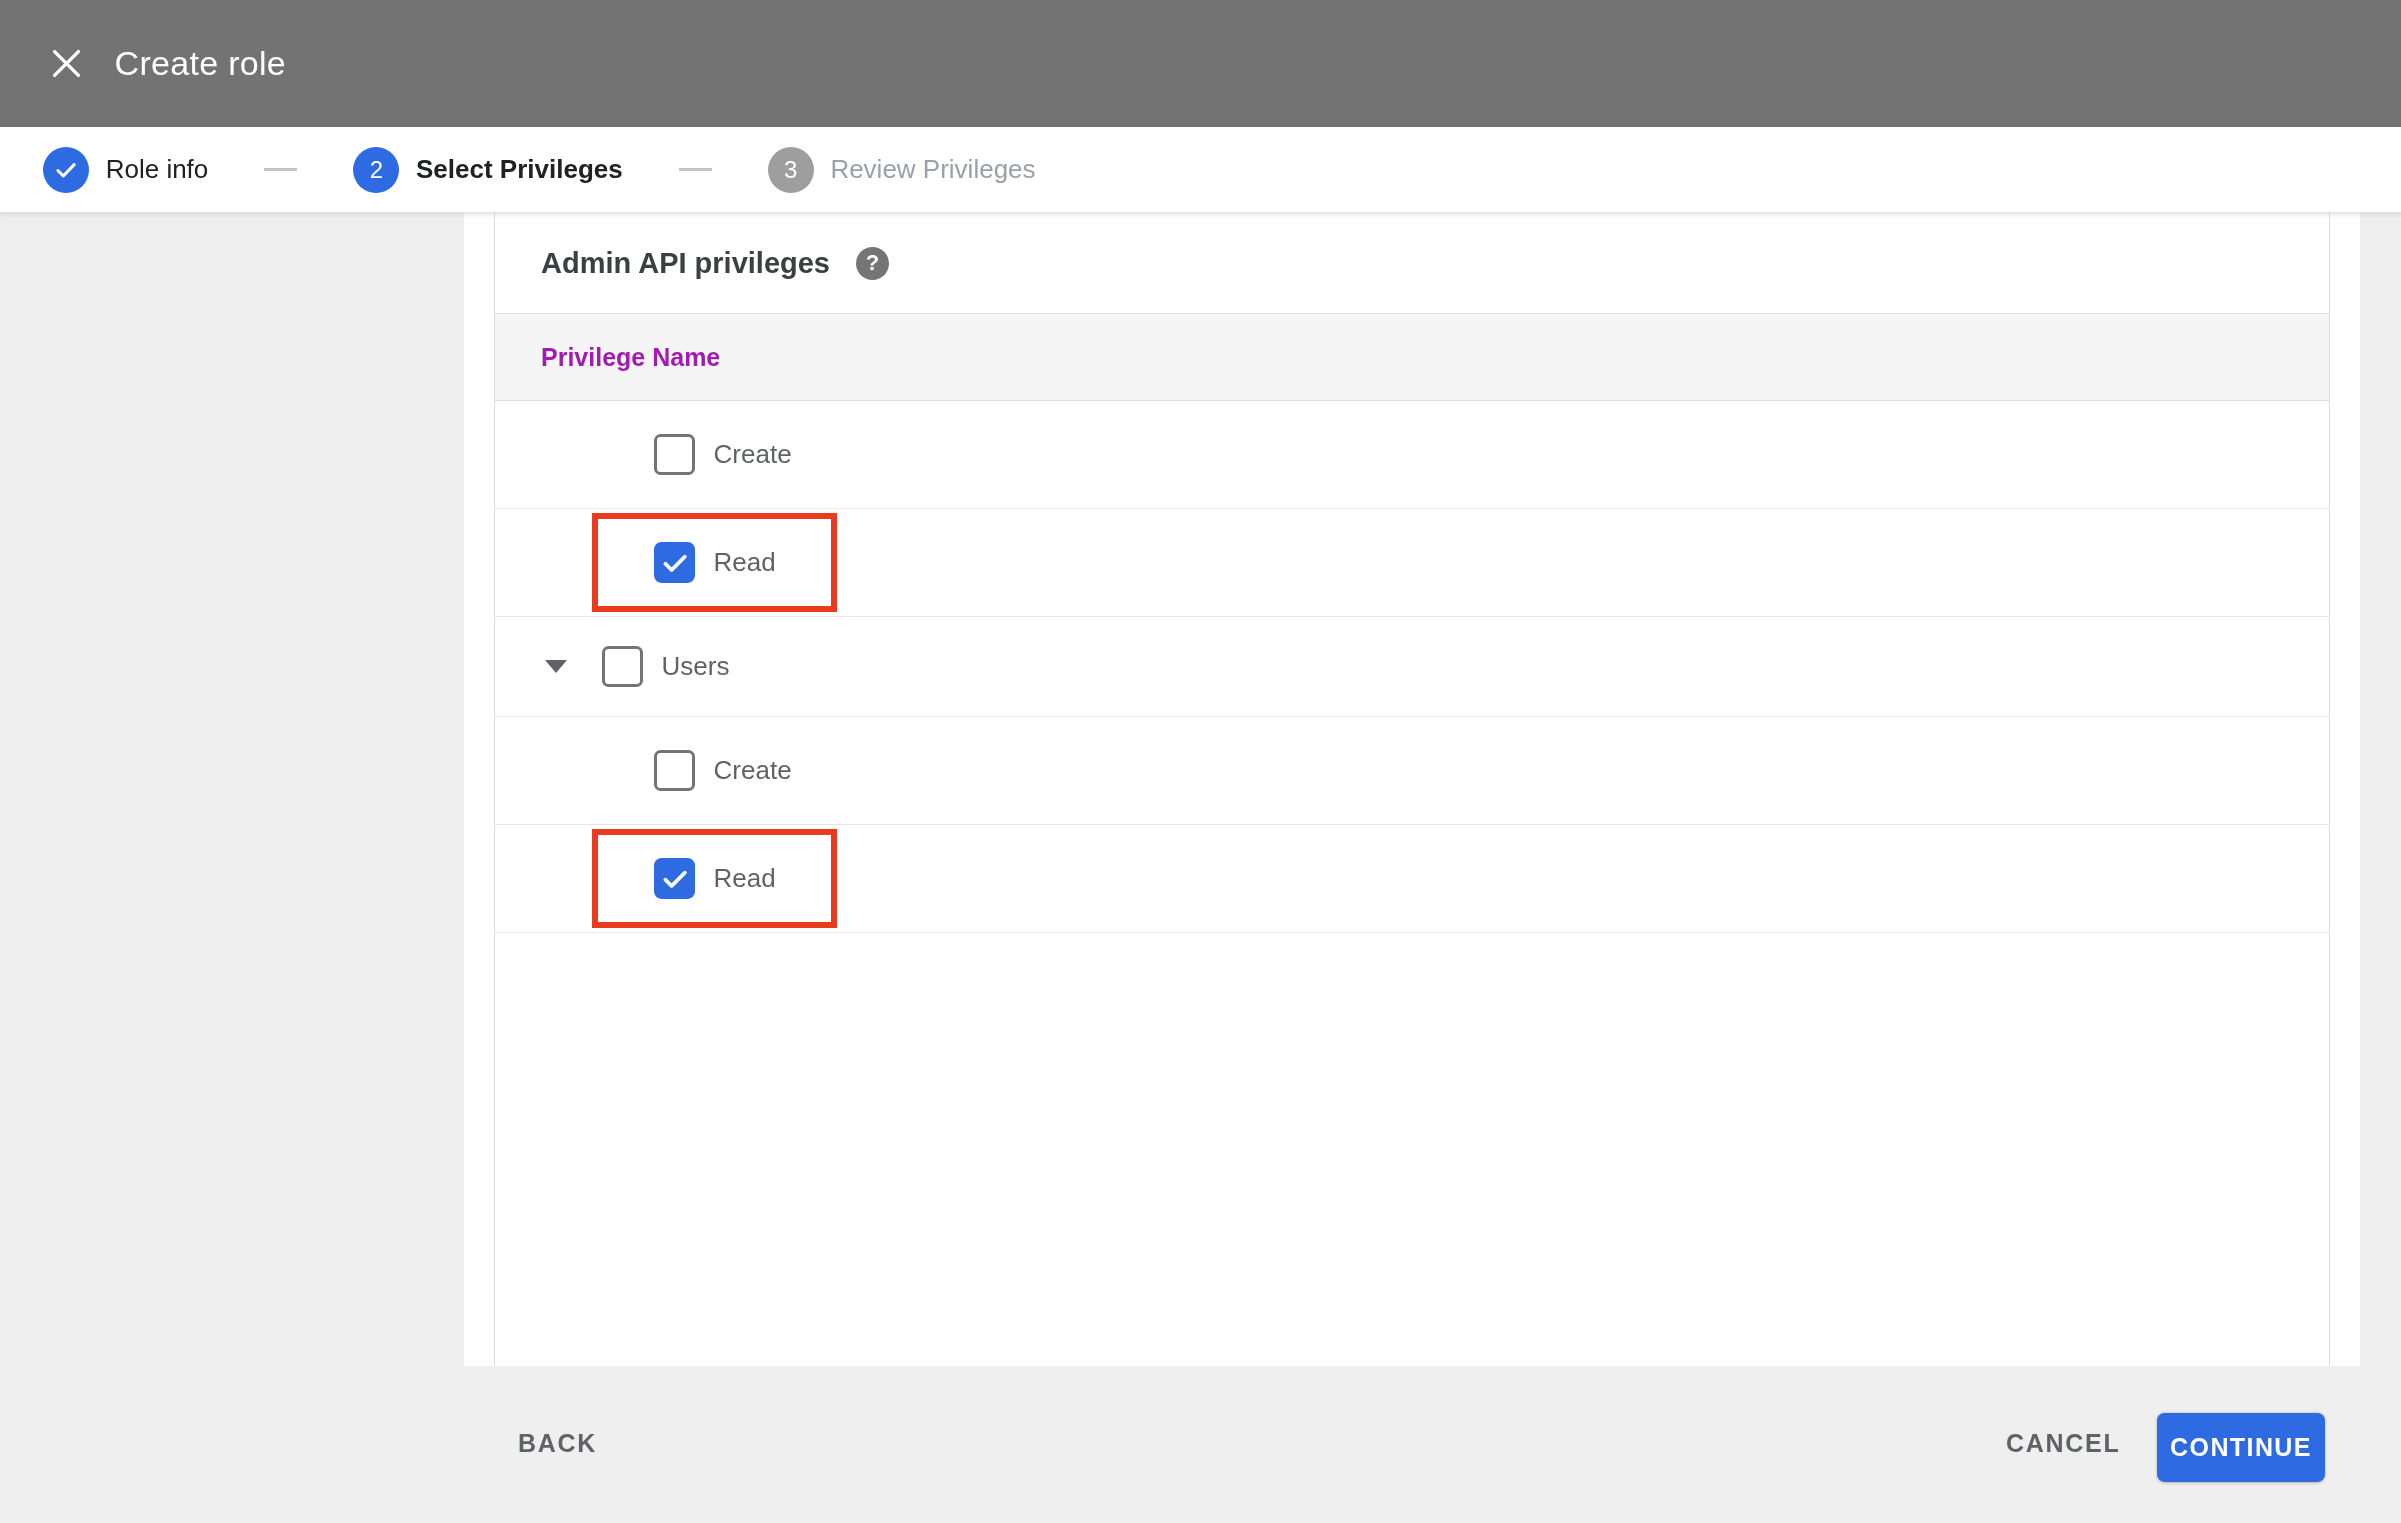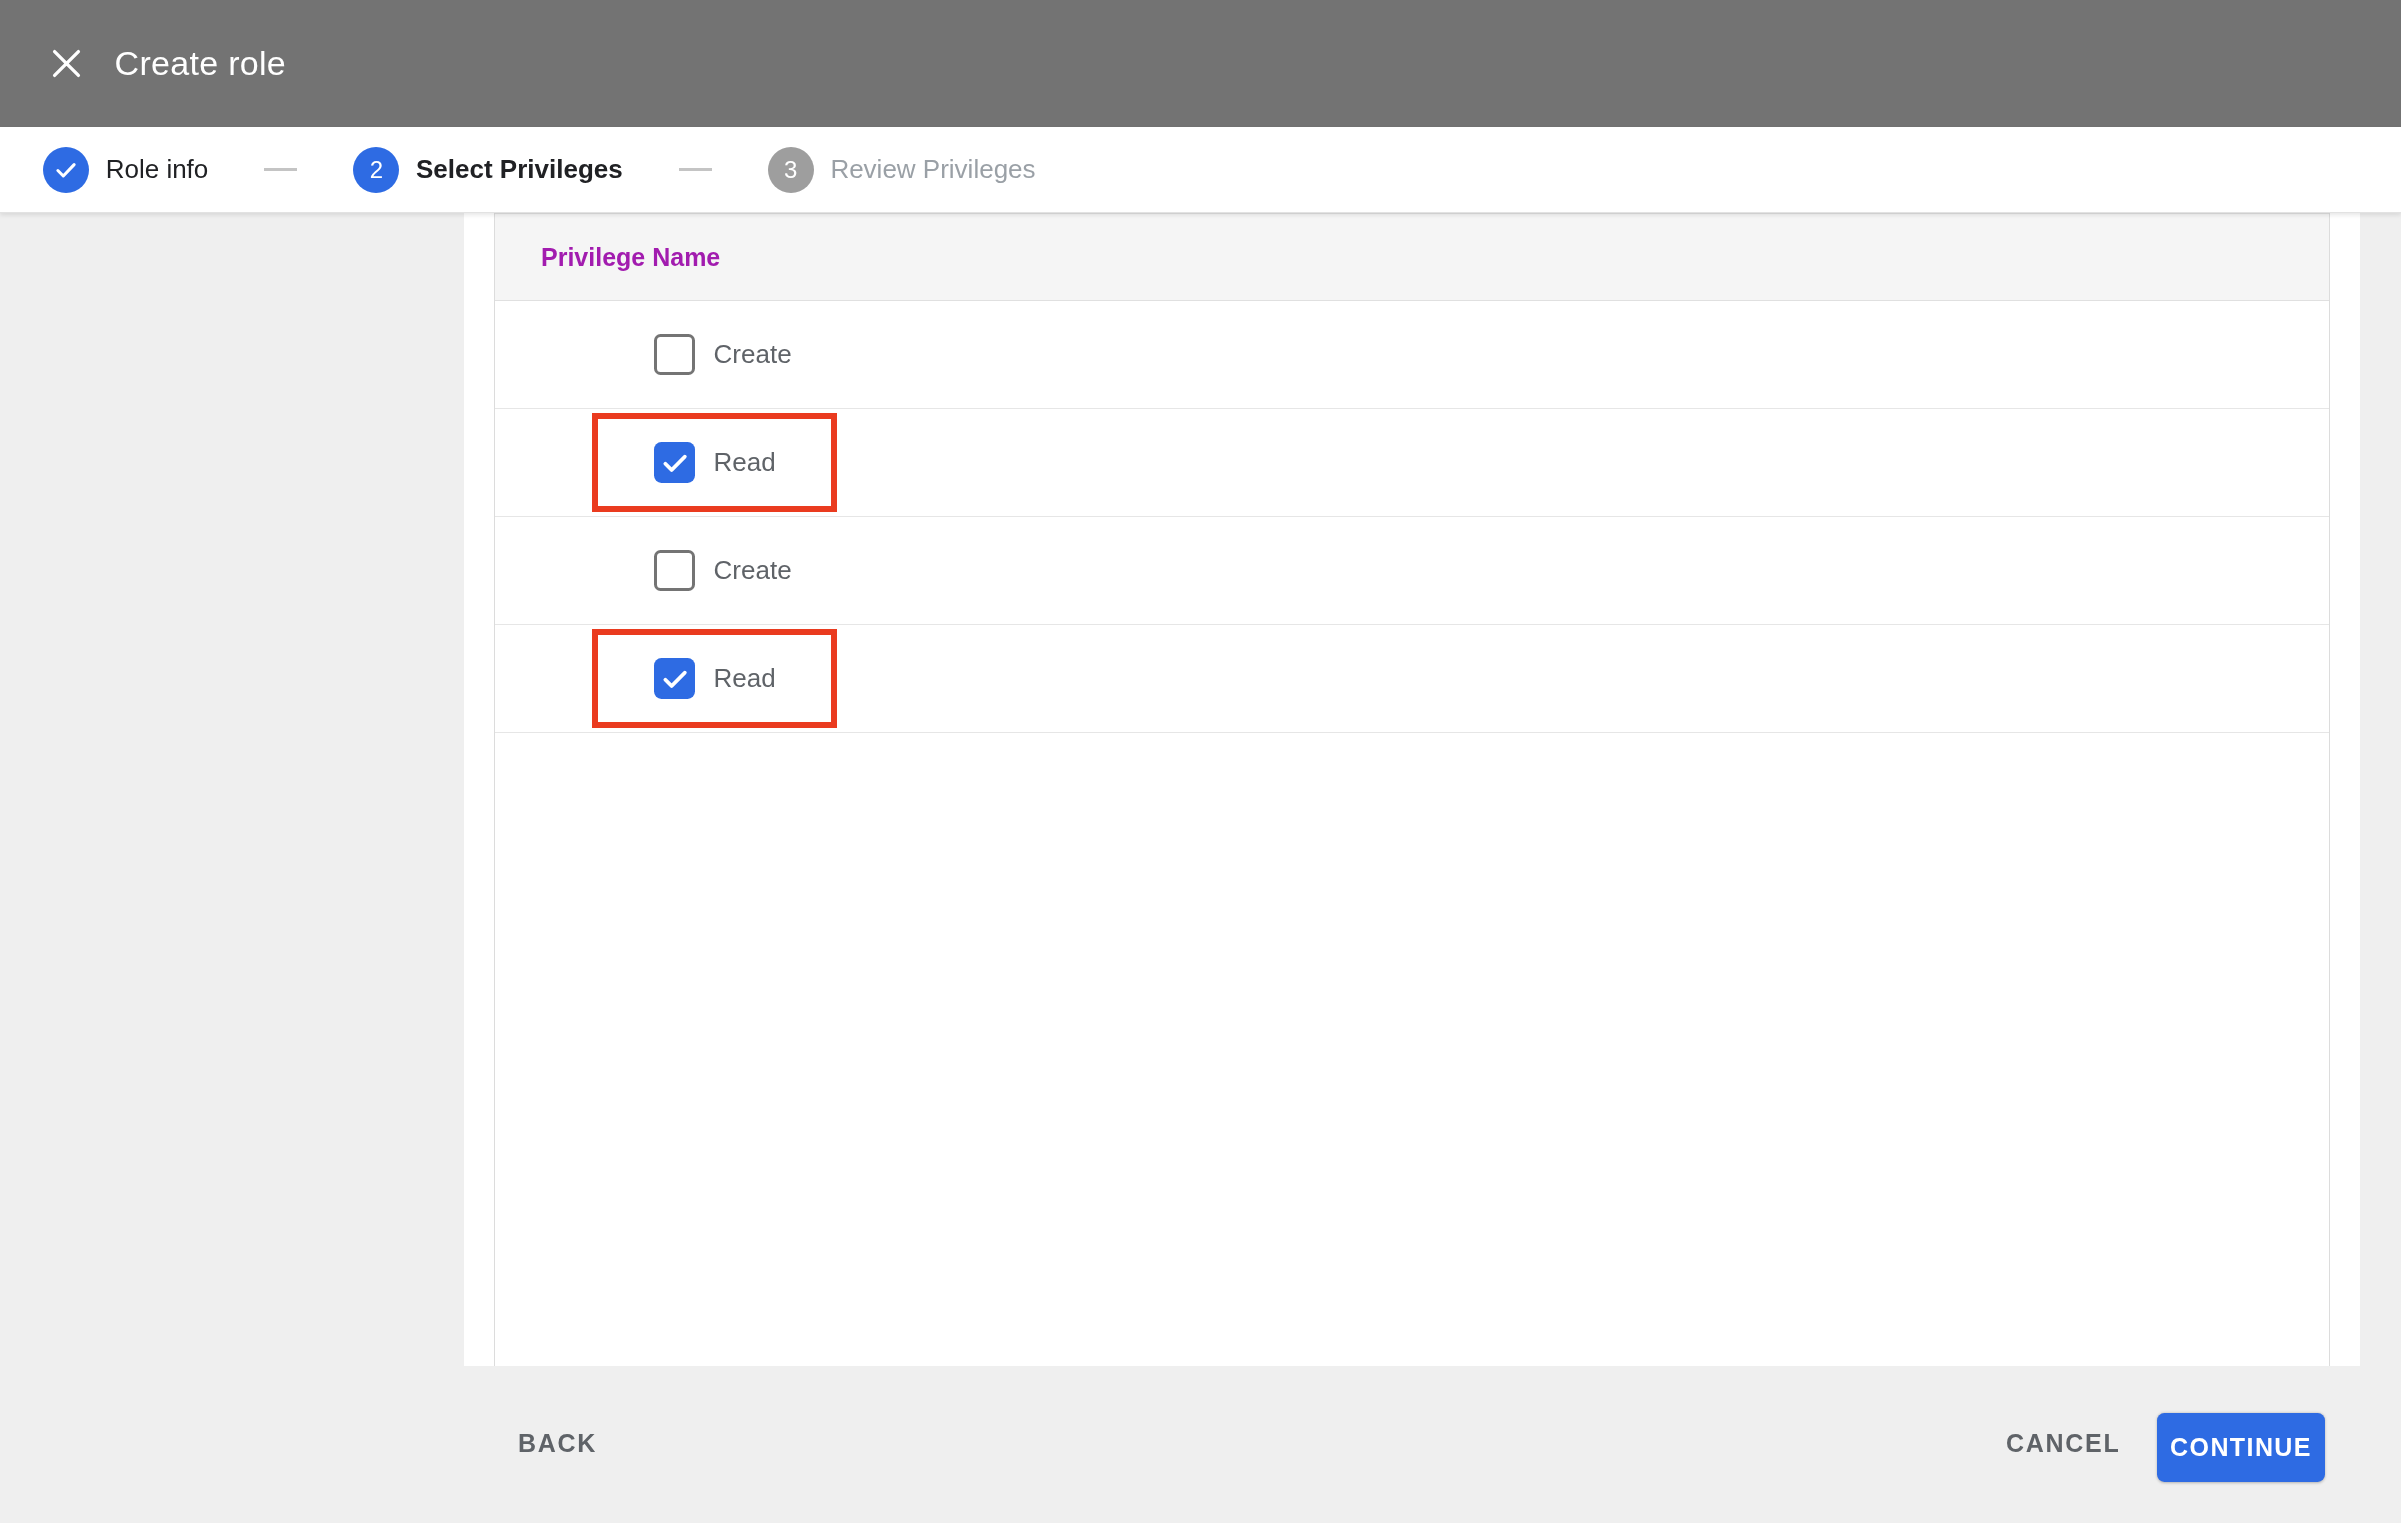--- a/index.html
+++ b/index.html
@@ -162,40 +162,49 @@
   <div class="step-dash"></div>
   <div class="step upcoming">
     <div class="step-circle">3</div>
     <div class="step-label">Review Privileges</div>
   </div>
 </div>
 
 <div class="sheet">
   <div class="table">
 
+    <div class="panel-title-row">
+      <div class="panel-title">Admin API privileges</div>
+      <div class="help-icon">?</div>
+    </div>
 
 
     <div class="band">
       <div class="band-label">Privilege Name</div>
     </div>
 
     <div id="privilege-rows">
         <div class="prow child">
           <div class="cbox"></div>
           <div class="prow-label">Create</div>
         </div>
         <div class="prow child">
           <div class="hilite"></div>
           <div class="cbox checked">
             <svg width="30" height="30" viewBox="0 0 24 24">
               <path d="M4.3 12.6l5 5L19.8 7" stroke="#ffffff" stroke-width="3.1" fill="none" stroke-linecap="round" stroke-linejoin="round"></path>
             </svg>
           </div>
           <div class="prow-label">Read</div>
         </div>
+        <div class="prow group">
+          <div class="tri"></div>
+          <div class="cbox"></div>
+          <div class="prow-label">Users</div>
+        </div>
         <div class="prow child">
           <div class="cbox"></div>
           <div class="prow-label">Create</div>
         </div>
         <div class="prow child">
           <div class="hilite"></div>
           <div class="cbox checked">
             <svg width="30" height="30" viewBox="0 0 24 24">
               <path d="M4.3 12.6l5 5L19.8 7" stroke="#ffffff" stroke-width="3.1" fill="none" stroke-linecap="round" stroke-linejoin="round"></path>
             </svg>

